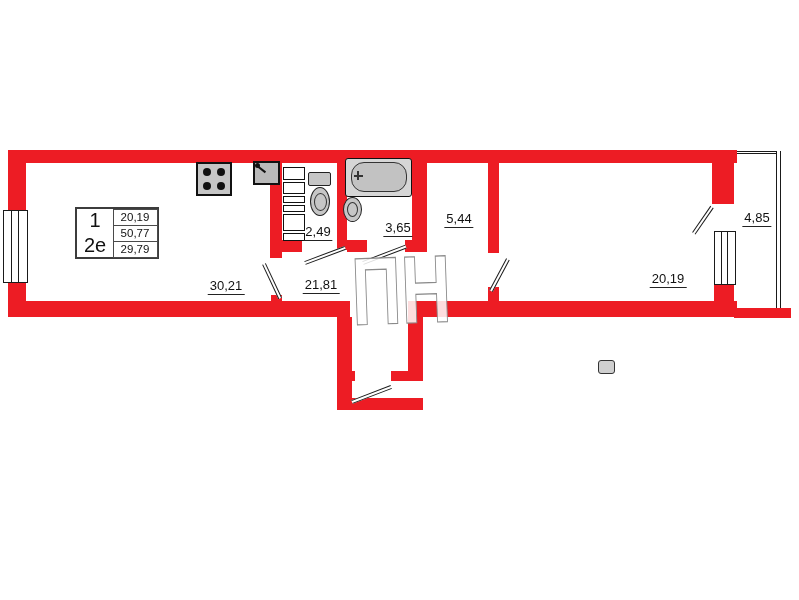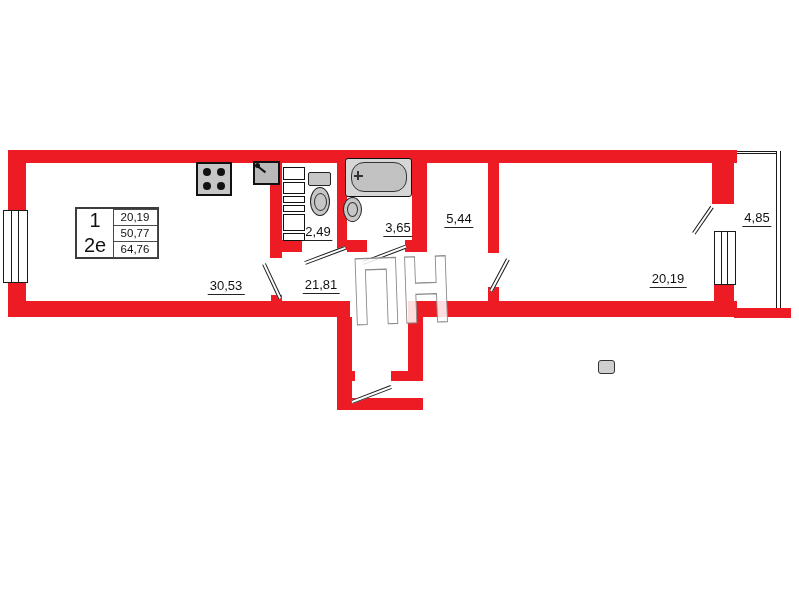--- a/index.html
+++ b/index.html
@@ -138,25 +138,25 @@
     </div>
 
   <div class="ibox">
     <div class="lcell">
       <span>1</span>
       <span>2е</span>
     </div>
     <div class="rcol">
       <div class="cell">20,19</div>
       <div class="cell">50,77</div>
-      <div class="cell">64,76</div>
+      <div class="cell">29,79</div>
     </div>
   </div>
 
-  <span class="lbl" style="left:226px;top:278px;">30,53</span>
+  <span class="lbl" style="left:226px;top:278px;">30,21</span>
   <span class="lbl" style="left:321px;top:277px;">21,81</span>
   <span class="lbl" style="left:318px;top:224px;">2,49</span>
   <span class="lbl" style="left:379px;top:220px;margin-left:19px;">3,65</span>
   <span class="lbl" style="left:459px;top:211px;">5,44</span>
   <span class="lbl" style="left:668px;top:271px;">20,19</span>
   <span class="lbl" style="left:757px;top:210px;">4,85</span>
 
   <div class="wm">ПН</div>
 
 </div>

